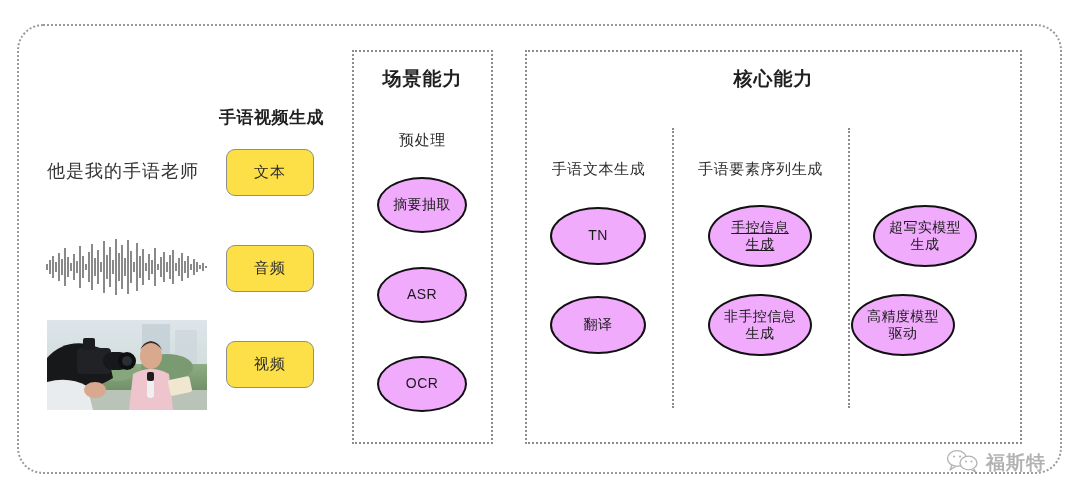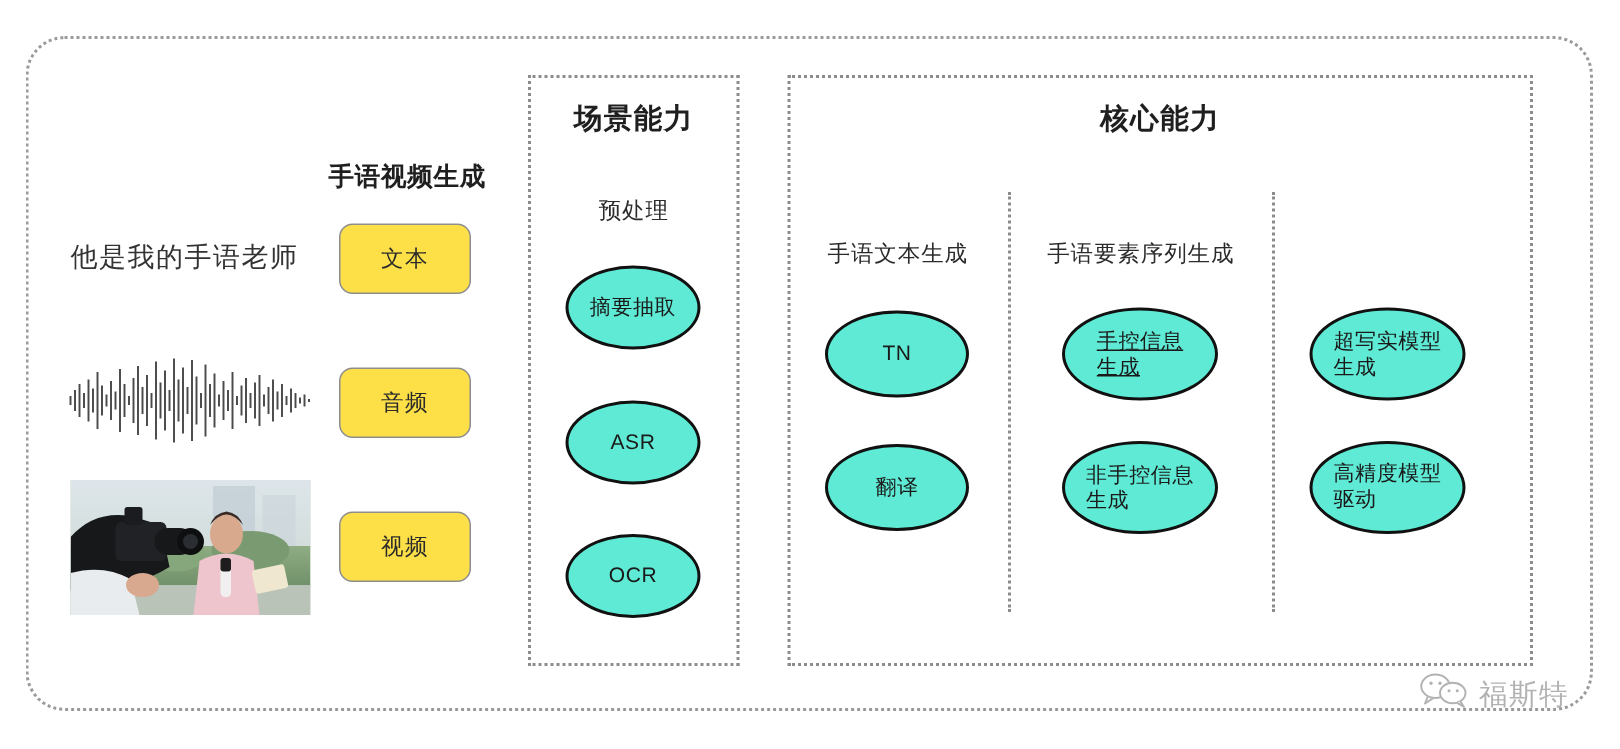--- a/index.html
+++ b/index.html
@@ -115,43 +115,45 @@
     position: absolute;
     width: 0;
     border-left: 2px dotted #8c8c8c;
   }
 
   
   .ellipse {
     position: absolute;
     border: 2.4px solid #111111;
     border-radius: 50%;
-    background: #5eead4;
+    background: #f0abfc;
     display: flex;
     align-items: center;
     justify-content: center;
+    text-align: center;
     font-size: 14px;
     line-height: 1.25;
     color: #1a1a1a;
     letter-spacing: 0.4px;
     box-sizing: border-box;
   }
   .ellipse.small { width: 90px; height: 56px; }
   .ellipse.mid   { width: 96px; height: 58px; }
   .ellipse.wide  { width: 104px; height: 62px; }
 
   
   .watermark {
     position: absolute;
     right: 34px;
     bottom: 22px;
     display: flex;
     align-items: center;
     gap: 6px;
     opacity: 0.42;
+    font-weight: bold;
   }
   .watermark .wm-text {
     font-size: 19px;
     color: #4a4a4a;
     letter-spacing: 1px;
   }
 </style>
 </head>
 <body>
 
@@ -310,21 +312,21 @@
   <div class="ellipse wide" style="left:708px; top:205px;text-decoration:underline;">
     <span class="nl">手控信息<br>生成</span>
   </div>
   <div class="ellipse wide" style="left:708px; top:294px;">
     <span class="nl">非手控信息<br>生成</span>
   </div>
 
   <div class="ellipse wide" style="left:873px; top:205px;">
     <span class="nl">超写实模型<br>生成</span>
   </div>
-  <div class="ellipse wide" style="left:873px; top:294px;font-family:Liberation Serif, serif;">
+  <div class="ellipse wide" style="left:851px; top:294px;">
     <span class="nl">高精度模型<br>驱动</span>
   </div>
 
   <div class="watermark">
     <span>
       <svg width="34" height="24" viewBox="0 0 34 24" xmlns="http://www.w3.org/2000/svg">
         <ellipse cx="11" cy="9.5" rx="9.5" ry="7.8" fill="none" stroke="#4a4a4a" stroke-width="1.3"></ellipse>
         <path d="M6 16 L4 21 L9.5 17.4" fill="none" stroke="#4a4a4a" stroke-width="1.3" stroke-linejoin="round"></path>
         <circle cx="8" cy="7.5" r="1.1" fill="#4a4a4a"></circle>
         <circle cx="14" cy="7.5" r="1.1" fill="#4a4a4a"></circle>

